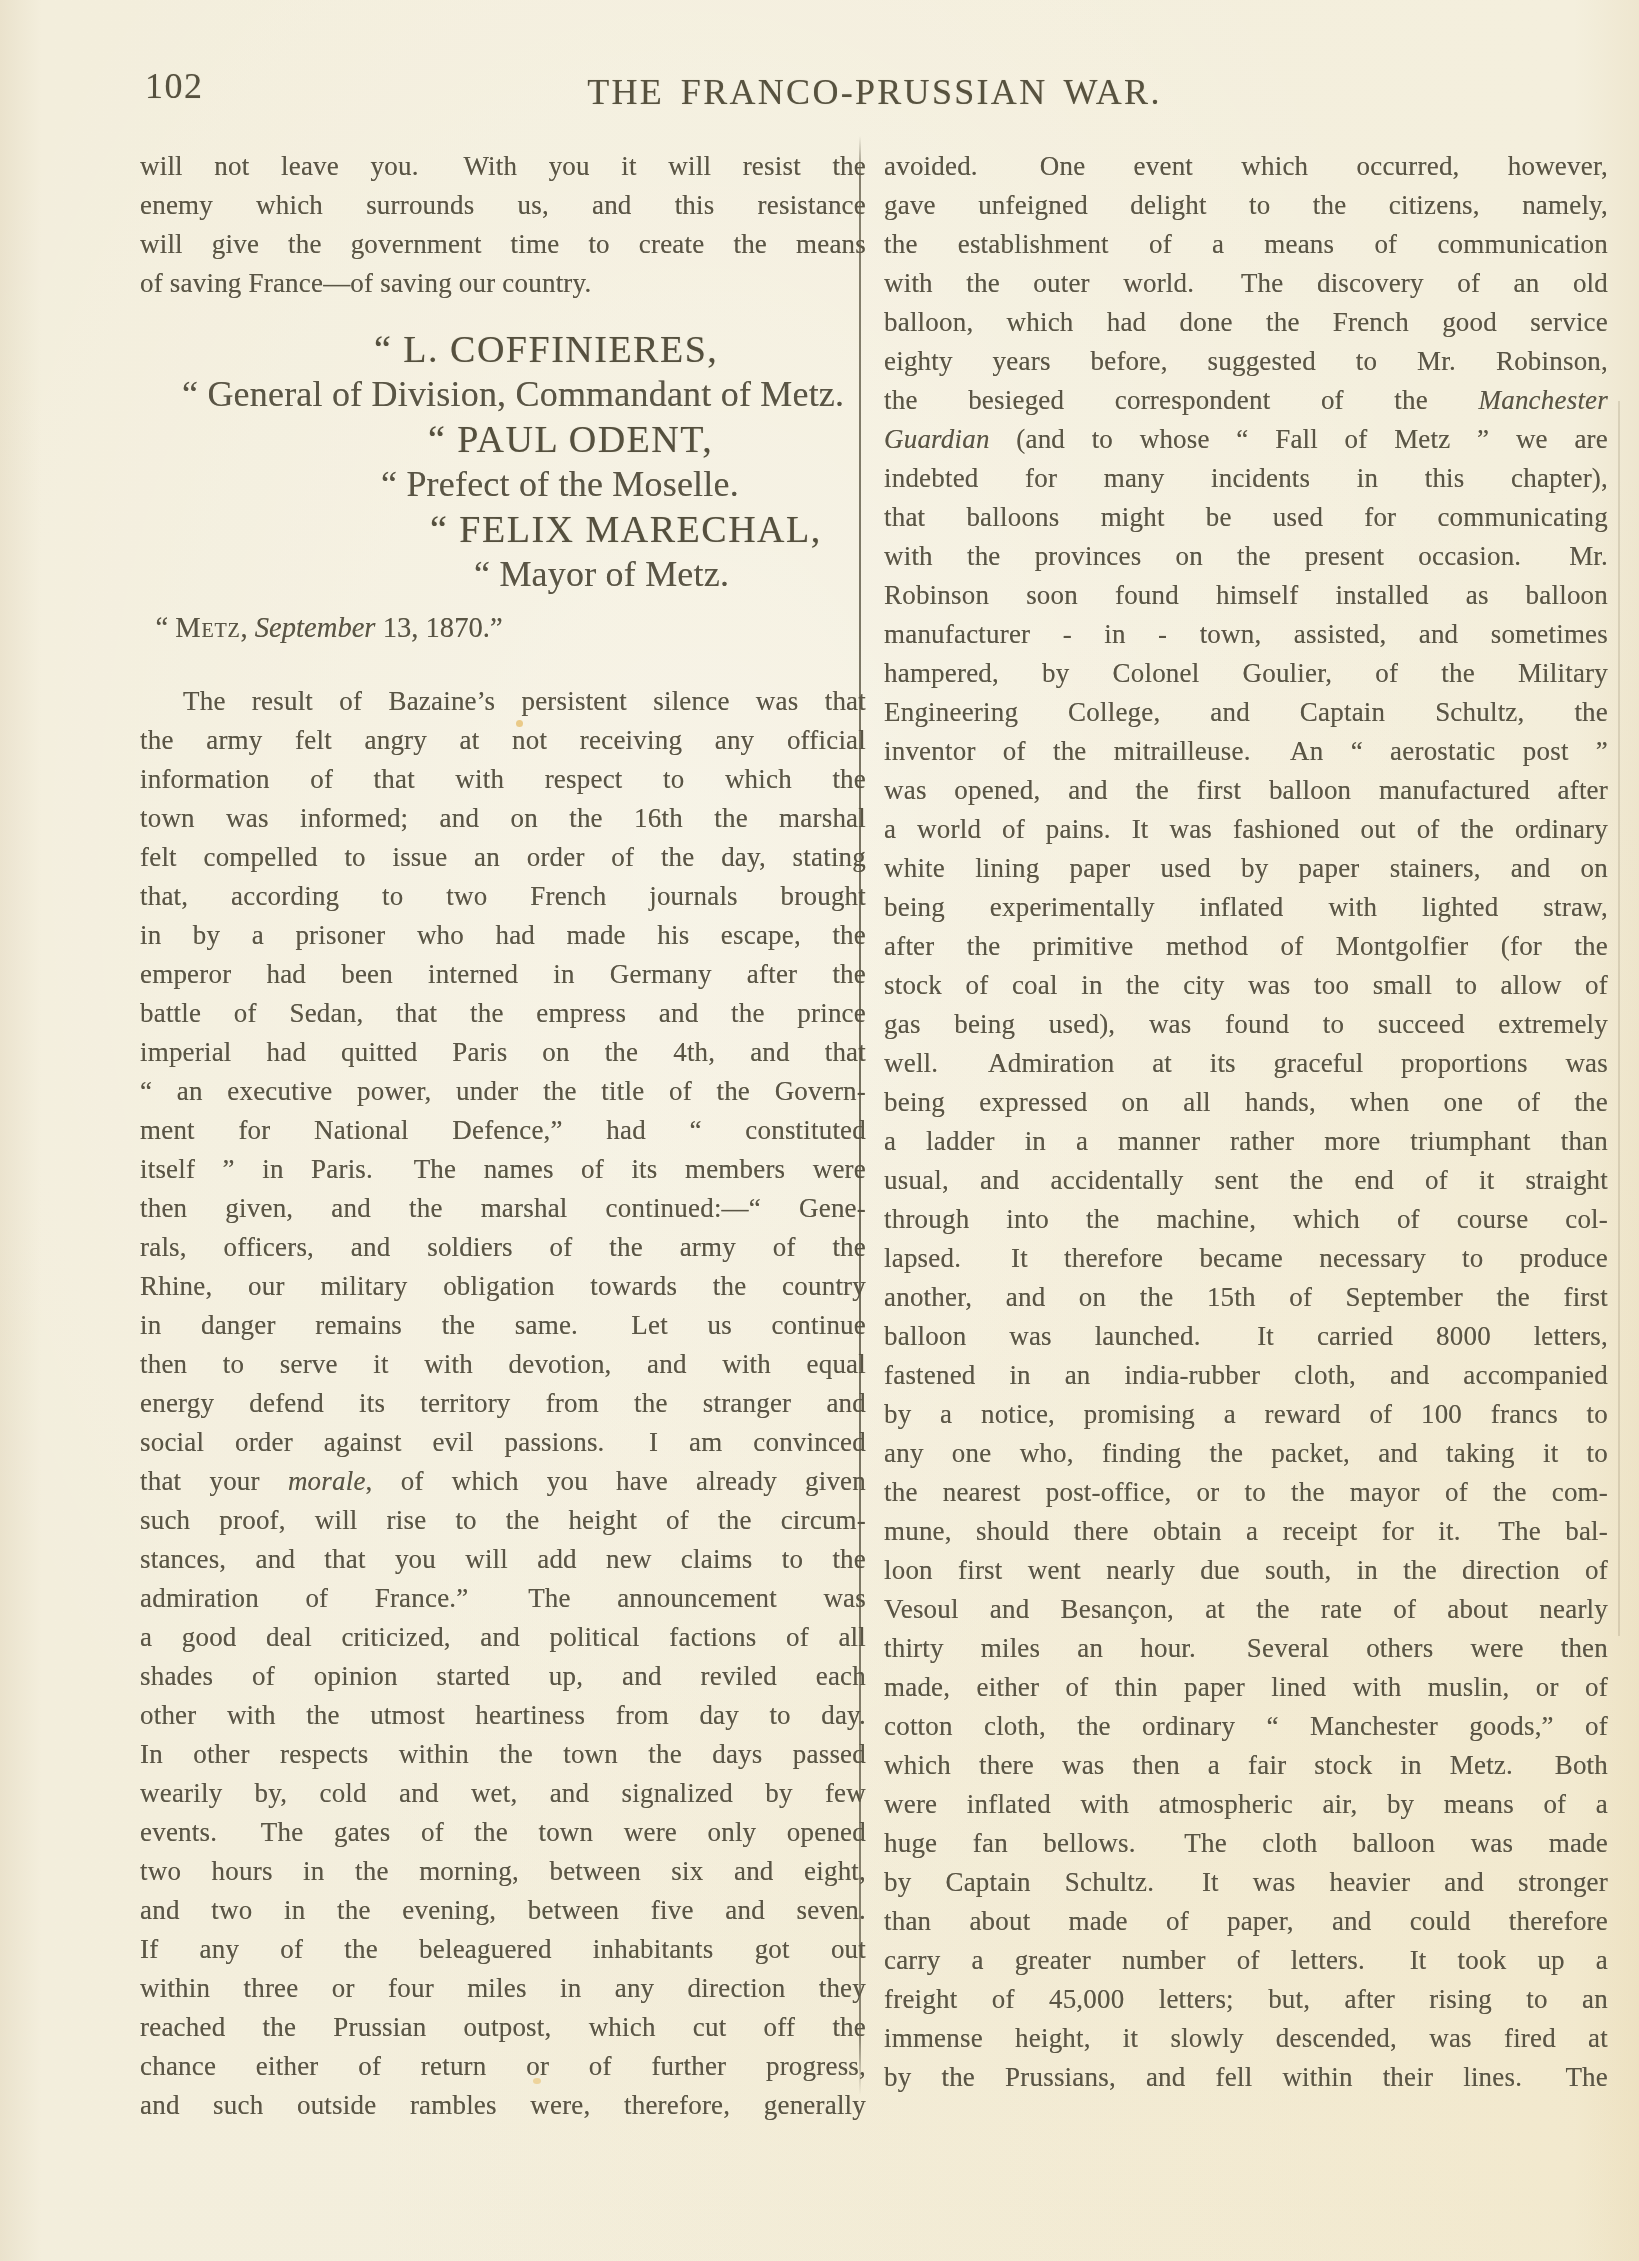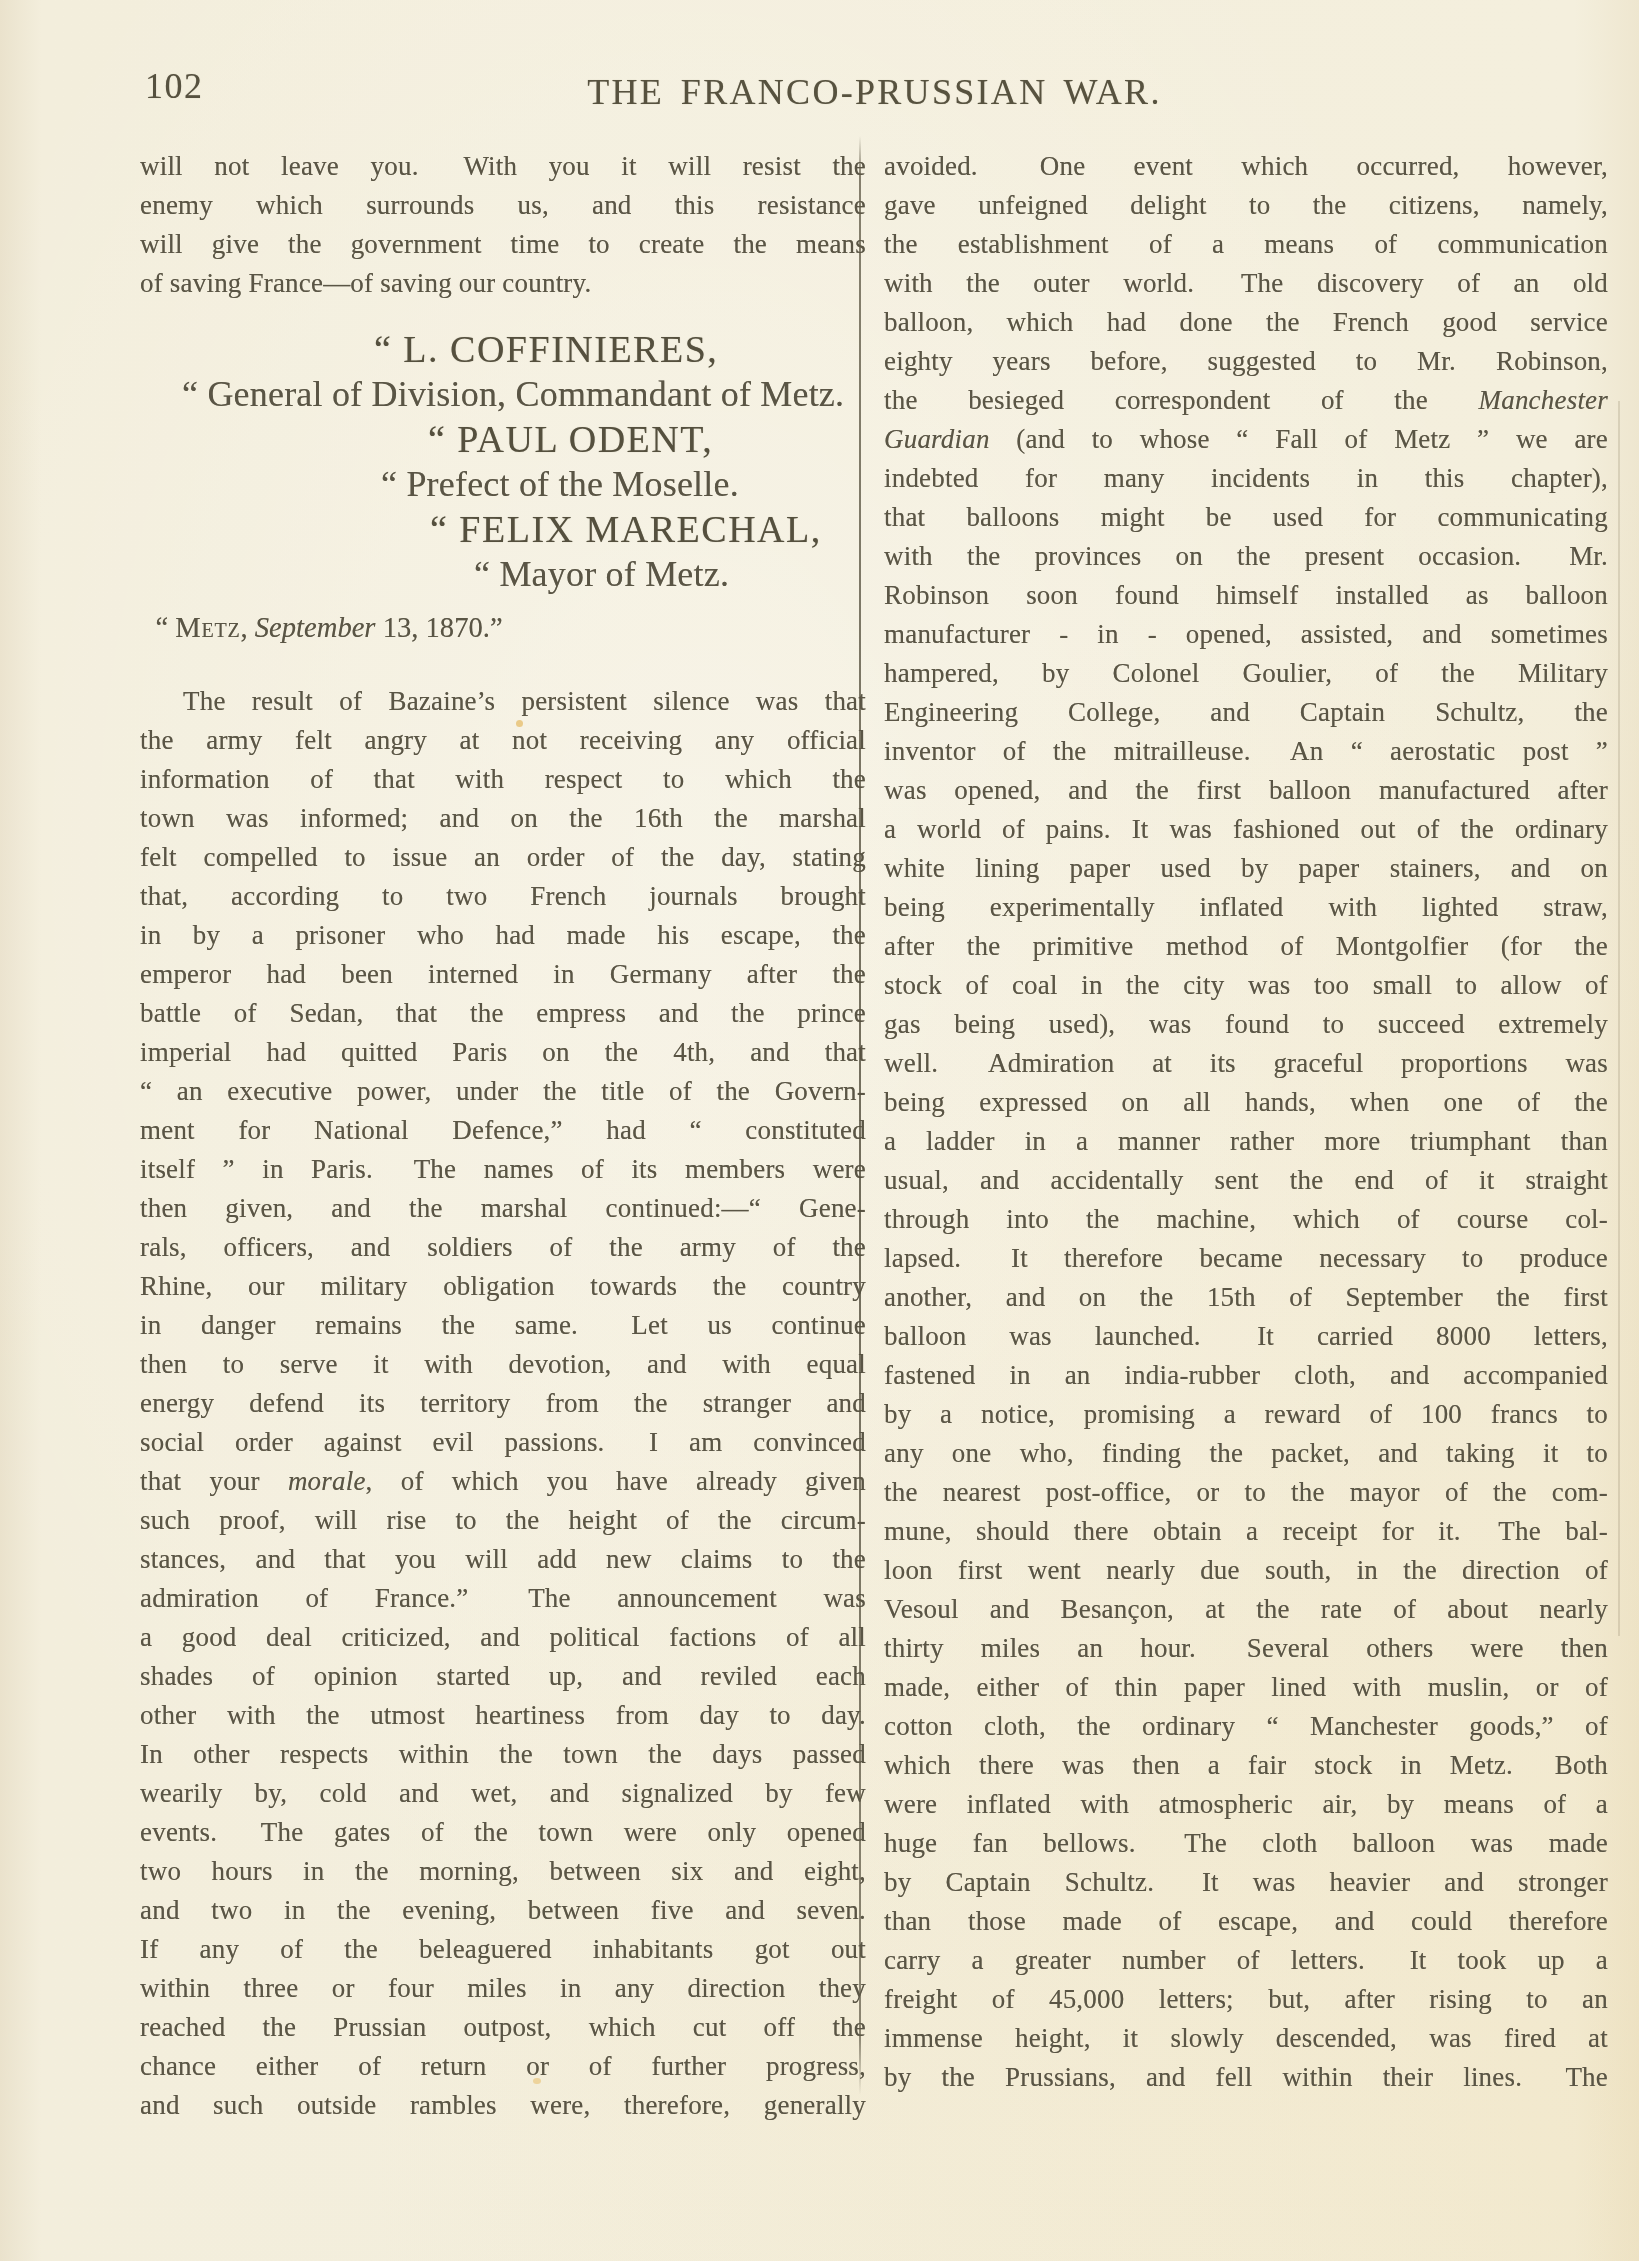--- a/index.html
+++ b/index.html
@@ -157,21 +157,21 @@
         <div class="line">the establishment of a means of communication</div>
         <div class="line">with the outer world.  The discovery of an old</div>
         <div class="line">balloon, which had done the French good service</div>
         <div class="line">eighty years before, suggested to Mr. Robinson,</div>
         <div class="line">the besieged correspondent of the <i>Manchester</i></div>
         <div class="line"><i>Guardian</i> (and to whose “ Fall of Metz ” we are</div>
         <div class="line">indebted for many incidents in this chapter),</div>
         <div class="line">that balloons might be used for communicating</div>
         <div class="line">with the provinces on the present occasion.  Mr.</div>
         <div class="line">Robinson soon found himself installed as balloon</div>
-        <div class="line">manufacturer - in - opened, assisted, and sometimes</div>
+        <div class="line">manufacturer - in - town, assisted, and sometimes</div>
         <div class="line">hampered, by Colonel Goulier, of the Military</div>
         <div class="line">Engineering College, and Captain Schultz, the</div>
         <div class="line">inventor of the mitrailleuse.  An “ aerostatic post ”</div>
         <div class="line">was opened, and the first balloon manufactured after</div>
         <div class="line">a world of pains. It was fashioned out of the ordinary</div>
         <div class="line">white lining paper used by paper stainers, and on</div>
         <div class="line">being experimentally inflated with lighted straw,</div>
         <div class="line">after the primitive method of Montgolfier (for the</div>
         <div class="line">stock of coal in the city was too small to allow of</div>
         <div class="line">gas being used), was found to succeed extremely</div>
@@ -190,21 +190,21 @@
         <div class="line">mune, should there obtain a receipt for it.  The bal-</div>
         <div class="line">loon first went nearly due south, in the direction of</div>
         <div class="line">Vesoul and Besançon, at the rate of about nearly</div>
         <div class="line">thirty miles an hour.  Several others were then</div>
         <div class="line">made, either of thin paper lined with muslin, or of</div>
         <div class="line">cotton cloth, the ordinary “ Manchester goods,” of</div>
         <div class="line">which there was then a fair stock in Metz.  Both</div>
         <div class="line">were inflated with atmospheric air, by means of a</div>
         <div class="line">huge fan bellows.  The cloth balloon was made</div>
         <div class="line">by Captain Schultz.  It was heavier and stronger</div>
-        <div class="line">than those made of escape, and could therefore</div>
+        <div class="line">than about made of paper, and could therefore</div>
         <div class="line">carry a greater number of letters.  It took up a</div>
         <div class="line">freight of 45,000 letters; but, after rising to an</div>
         <div class="line">immense height, it slowly descended, was fired at</div>
         <div class="line">by the Prussians, and fell within their lines.  The</div>
       </div>
   </div>
 
   <div class="blemish blemish-1"></div>
   <div class="blemish blemish-2"></div>
 </div>

